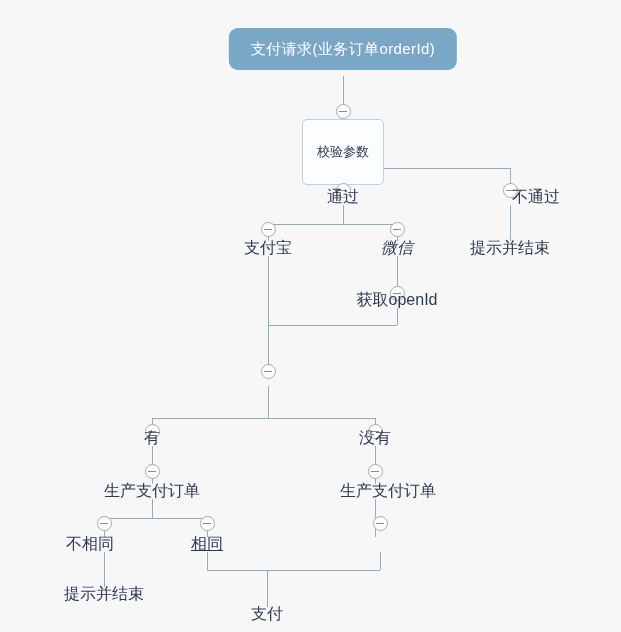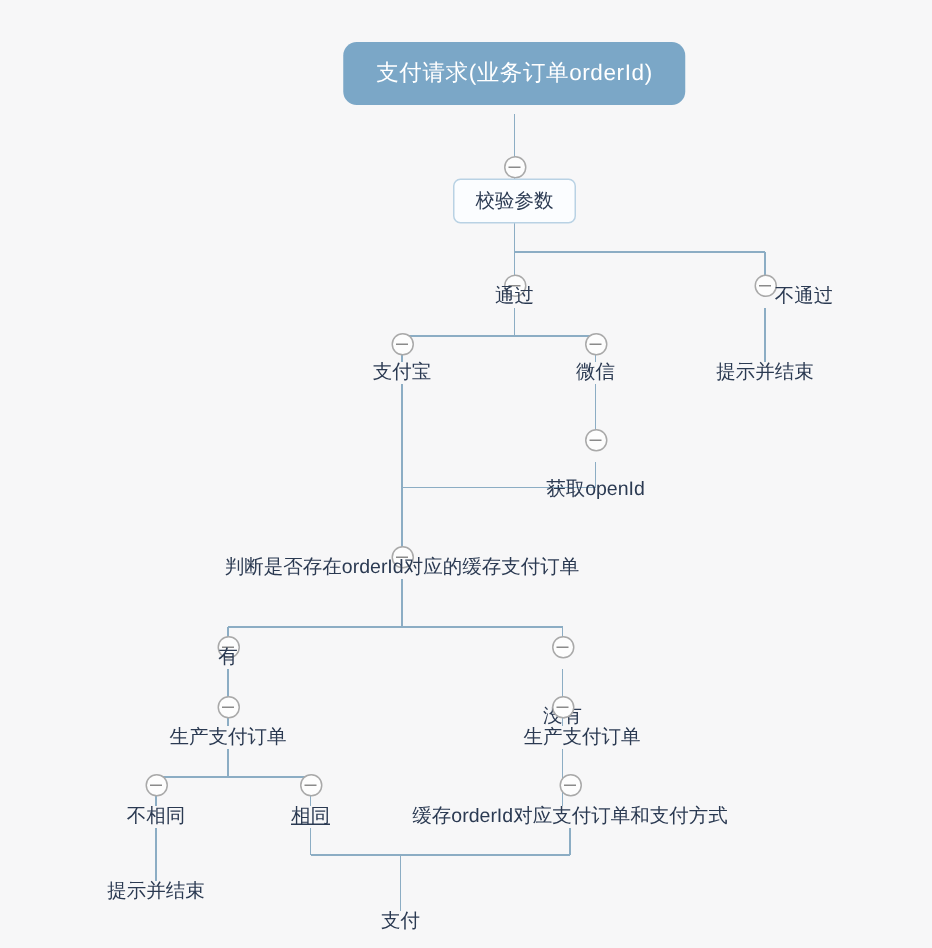--- a/index.html
+++ b/index.html
@@ -9,38 +9,38 @@
     font-family:"Liberation Sans","DejaVu Sans",sans-serif;
     overflow:hidden;
   }
   #canvas{position:relative;width:572px;height:632px;}
   #edges{position:absolute;left:0;top:0;width:621px;height:632px;}
 
   
   .node{
     position:absolute;
     white-space:nowrap;
-    font-size:13px;
+    font-size:16px;
     color:#2b3a52;
     line-height:16px;
     transform:translateX(-50%);
   }
   .node.root{
     background:#7ba7c7;
     color:#ffffff;
     font-size:15px;
     padding:13px 22px;
     border-radius:9px;
     letter-spacing:.4px;
   }
   .node.box{
     background:#fbfdff;
     border:1px solid #b9d2e4;
     border-radius:5px;
-    padding:6px 14px;
+    padding:24px 14px;
     font-size:13px;
   }
   .node.plain{padding:0;}
 
   
   .toggle{
     position:absolute;
     width:15px;height:15px;
     margin-left:-7.5px;margin-top:-7.5px;
     border:1px solid #a9a9a9;
@@ -101,45 +101,43 @@
 
   <div class="toggle" style="left:510px;top:190px;"></div>
   <div class="node plain" style="left:536px;top:189px;">不通过</div>
 
   <div class="node plain" style="left:510px;top:240px;">提示并结束</div>
 
   <div class="toggle" style="left:268px;top:229px;"></div>
   <div class="node plain" style="left:268px;top:240px;text-align:center;">支付宝</div>
 
   <div class="toggle" style="left:397px;top:229px;"></div>
-  <div class="node plain" style="left:397px;top:240px;">微信</div>
+  <div class="node plain" style="left:397px;top:240px;font-style:italic;">微信</div>
 
   <div class="toggle" style="left:397px;top:293px;"></div>
-  <div class="node plain" style="left:397px;top:292px;margin-top:26px;">获取openId</div>
+  <div class="node plain" style="left:397px;top:292px;">获取openId</div>
 
   <div class="toggle" style="left:268px;top:371px;"></div>
-  <div class="node plain" style="left:268px;top:370px;">判断是否存在orderId对应的缓存支付订单</div>
 
   <div class="toggle" style="left:152px;top:431px;"></div>
   <div class="node plain" style="left:152px;top:430px;">有</div>
 
   <div class="toggle" style="left:375px;top:431px;"></div>
-  <div class="node plain" style="left:375px;top:430px;margin-top:39px;">没有</div>
+  <div class="node plain" style="left:375px;top:430px;">没有</div>
 
   <div class="toggle" style="left:152px;top:471px;"></div>
   <div class="node plain" style="left:152px;top:483px;">生产支付订单</div>
 
   <div class="toggle" style="left:375px;top:471px;"></div>
   <div class="node plain" style="left:375px;top:483px;margin-left:13px;">生产支付订单</div>
 
   <div class="toggle" style="left:104px;top:523px;"></div>
-  <div class="node plain" style="left:104px;top:536px;">不相同</div>
+  <div class="node plain" style="left:90px;top:536px;">不相同</div>
 
   <div class="toggle" style="left:207px;top:523px;"></div>
   <div class="node plain" style="left:207px;top:536px;text-decoration:underline;">相同</div>
 
   <div class="toggle" style="left:380px;top:523px;"></div>
-  <div class="node plain" style="left:380px;top:536px;">缓存orderId对应支付订单和支付方式</div>
 
   <div class="node plain" style="left:104px;top:586px;">提示并结束</div>
 
   <div class="node plain" style="left:267px;top:606px;font-family:Liberation Serif, serif;">支付</div>
 </div>
 
 </body></html>

